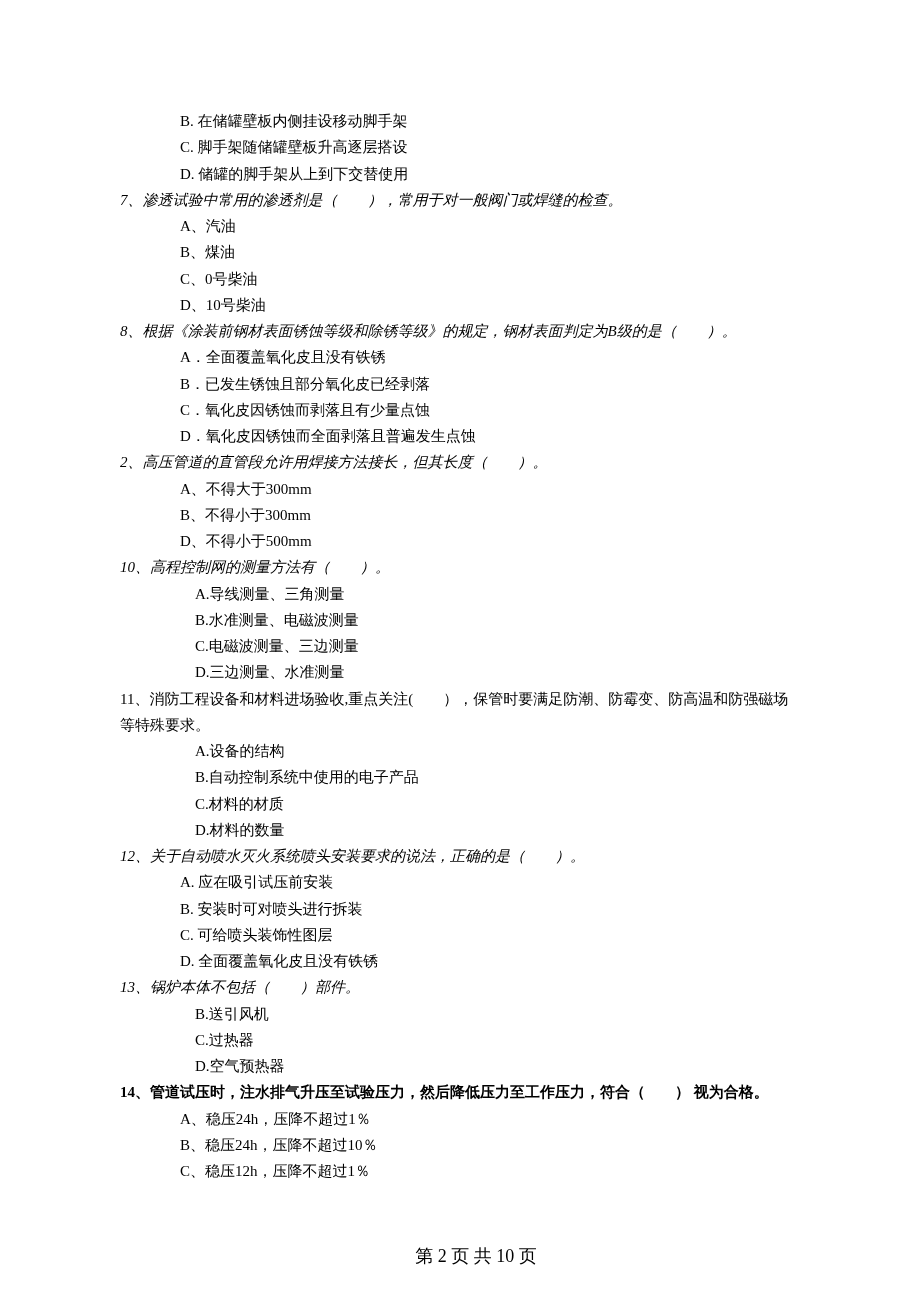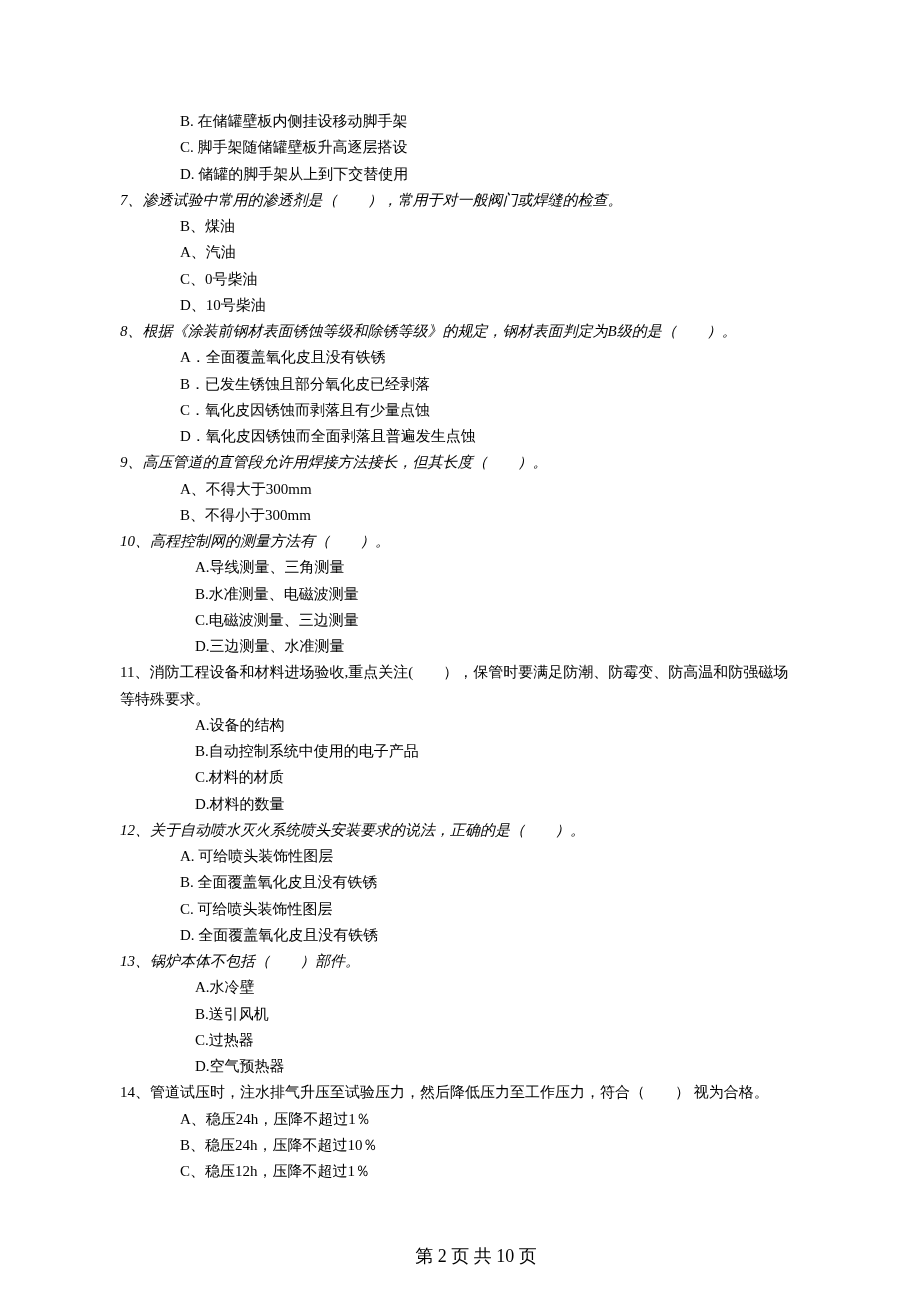--- a/index.html
+++ b/index.html
@@ -42,53 +42,53 @@
 </style>
 </head>
 <body>
 
 <div class="page">
   <div id="content">
       <div class="line indent-opt">B. 在储罐壁板内侧挂设移动脚手架</div>
       <div class="line indent-opt">C. 脚手架随储罐壁板升高逐层搭设</div>
       <div class="line indent-opt">D. 储罐的脚手架从上到下交替使用</div>
       <div class="line q">7、渗透试验中常用的渗透剂是（　　），常用于对一般阀门或焊缝的检查。</div>
+      <div class="line indent-opt">A、汽油</div>
       <div class="line indent-opt">B、煤油</div>
-      <div class="line indent-opt">A、汽油</div>
       <div class="line indent-opt">C、0号柴油</div>
       <div class="line indent-opt">D、10号柴油</div>
       <div class="line q">8、根据《涂装前钢材表面锈蚀等级和除锈等级》的规定，钢材表面判定为B级的是（　　）。</div>
       <div class="line indent-opt">A．全面覆盖氧化皮且没有铁锈</div>
       <div class="line indent-opt">B．已发生锈蚀且部分氧化皮已经剥落</div>
       <div class="line indent-opt">C．氧化皮因锈蚀而剥落且有少量点蚀</div>
       <div class="line indent-opt">D．氧化皮因锈蚀而全面剥落且普遍发生点蚀</div>
-      <div class="line q">9、高压管道的直管段允许用焊接方法接长，但其长度（　　）。</div>
+      <div class="line q">2、高压管道的直管段允许用焊接方法接长，但其长度（　　）。</div>
       <div class="line indent-opt">A、不得大于300mm</div>
       <div class="line indent-opt">B、不得小于300mm</div>
+      <div class="line indent-opt">D、不得小于500mm</div>
       <div class="line q">10、高程控制网的测量方法有（　　）。</div>
       <div class="line indent-sub">A.导线测量、三角测量</div>
       <div class="line indent-sub">B.水准测量、电磁波测量</div>
       <div class="line indent-sub">C.电磁波测量、三边测量</div>
       <div class="line indent-sub">D.三边测量、水准测量</div>
       <div style="line-height: 1.75;">11、消防工程设备和材料进场验收,重点关注(　　），保管时要满足防潮、防霉变、防高温和防强磁场等特殊要求。</div>
       <div class="line indent-sub">A.设备的结构</div>
       <div class="line indent-sub">B.自动控制系统中使用的电子产品</div>
       <div class="line indent-sub">C.材料的材质</div>
       <div class="line indent-sub">D.材料的数量</div>
       <div class="line q">12、关于自动喷水灭火系统喷头安装要求的说法，正确的是（　　）。</div>
-      <div class="line indent-opt">A. 可给喷头装饰性图层</div>
-      <div class="line indent-opt">B. 全面覆盖氧化皮且没有铁锈</div>
+      <div class="line indent-opt">A. 应在吸引试压前安装</div>
+      <div class="line indent-opt">B. 安装时可对喷头进行拆装</div>
       <div class="line indent-opt">C. 可给喷头装饰性图层</div>
       <div class="line indent-opt">D. 全面覆盖氧化皮且没有铁锈</div>
       <div class="line q">13、锅炉本体不包括（　　）部件。</div>
-      <div class="line indent-sub">A.水冷壁</div>
       <div class="line indent-sub">B.送引风机</div>
       <div class="line indent-sub">C.过热器</div>
       <div class="line indent-sub">D.空气预热器</div>
-      <div style="line-height: 1.75;">14、管道试压时，注水排气升压至试验压力，然后降低压力至工作压力，符合（　　） 视为合格。</div>
+      <div style="line-height: 1.75; font-weight: bold;">14、管道试压时，注水排气升压至试验压力，然后降低压力至工作压力，符合（　　） 视为合格。</div>
       <div class="line indent-opt">A、稳压24h，压降不超过1％</div>
       <div class="line indent-opt">B、稳压24h，压降不超过10％</div>
       <div class="line indent-opt">C、稳压12h，压降不超过1％</div>
     </div>
   <div class="footer">
     <span>第 2 页 共 10 页</span>
   </div>
 </div>
 
 </body></html>

